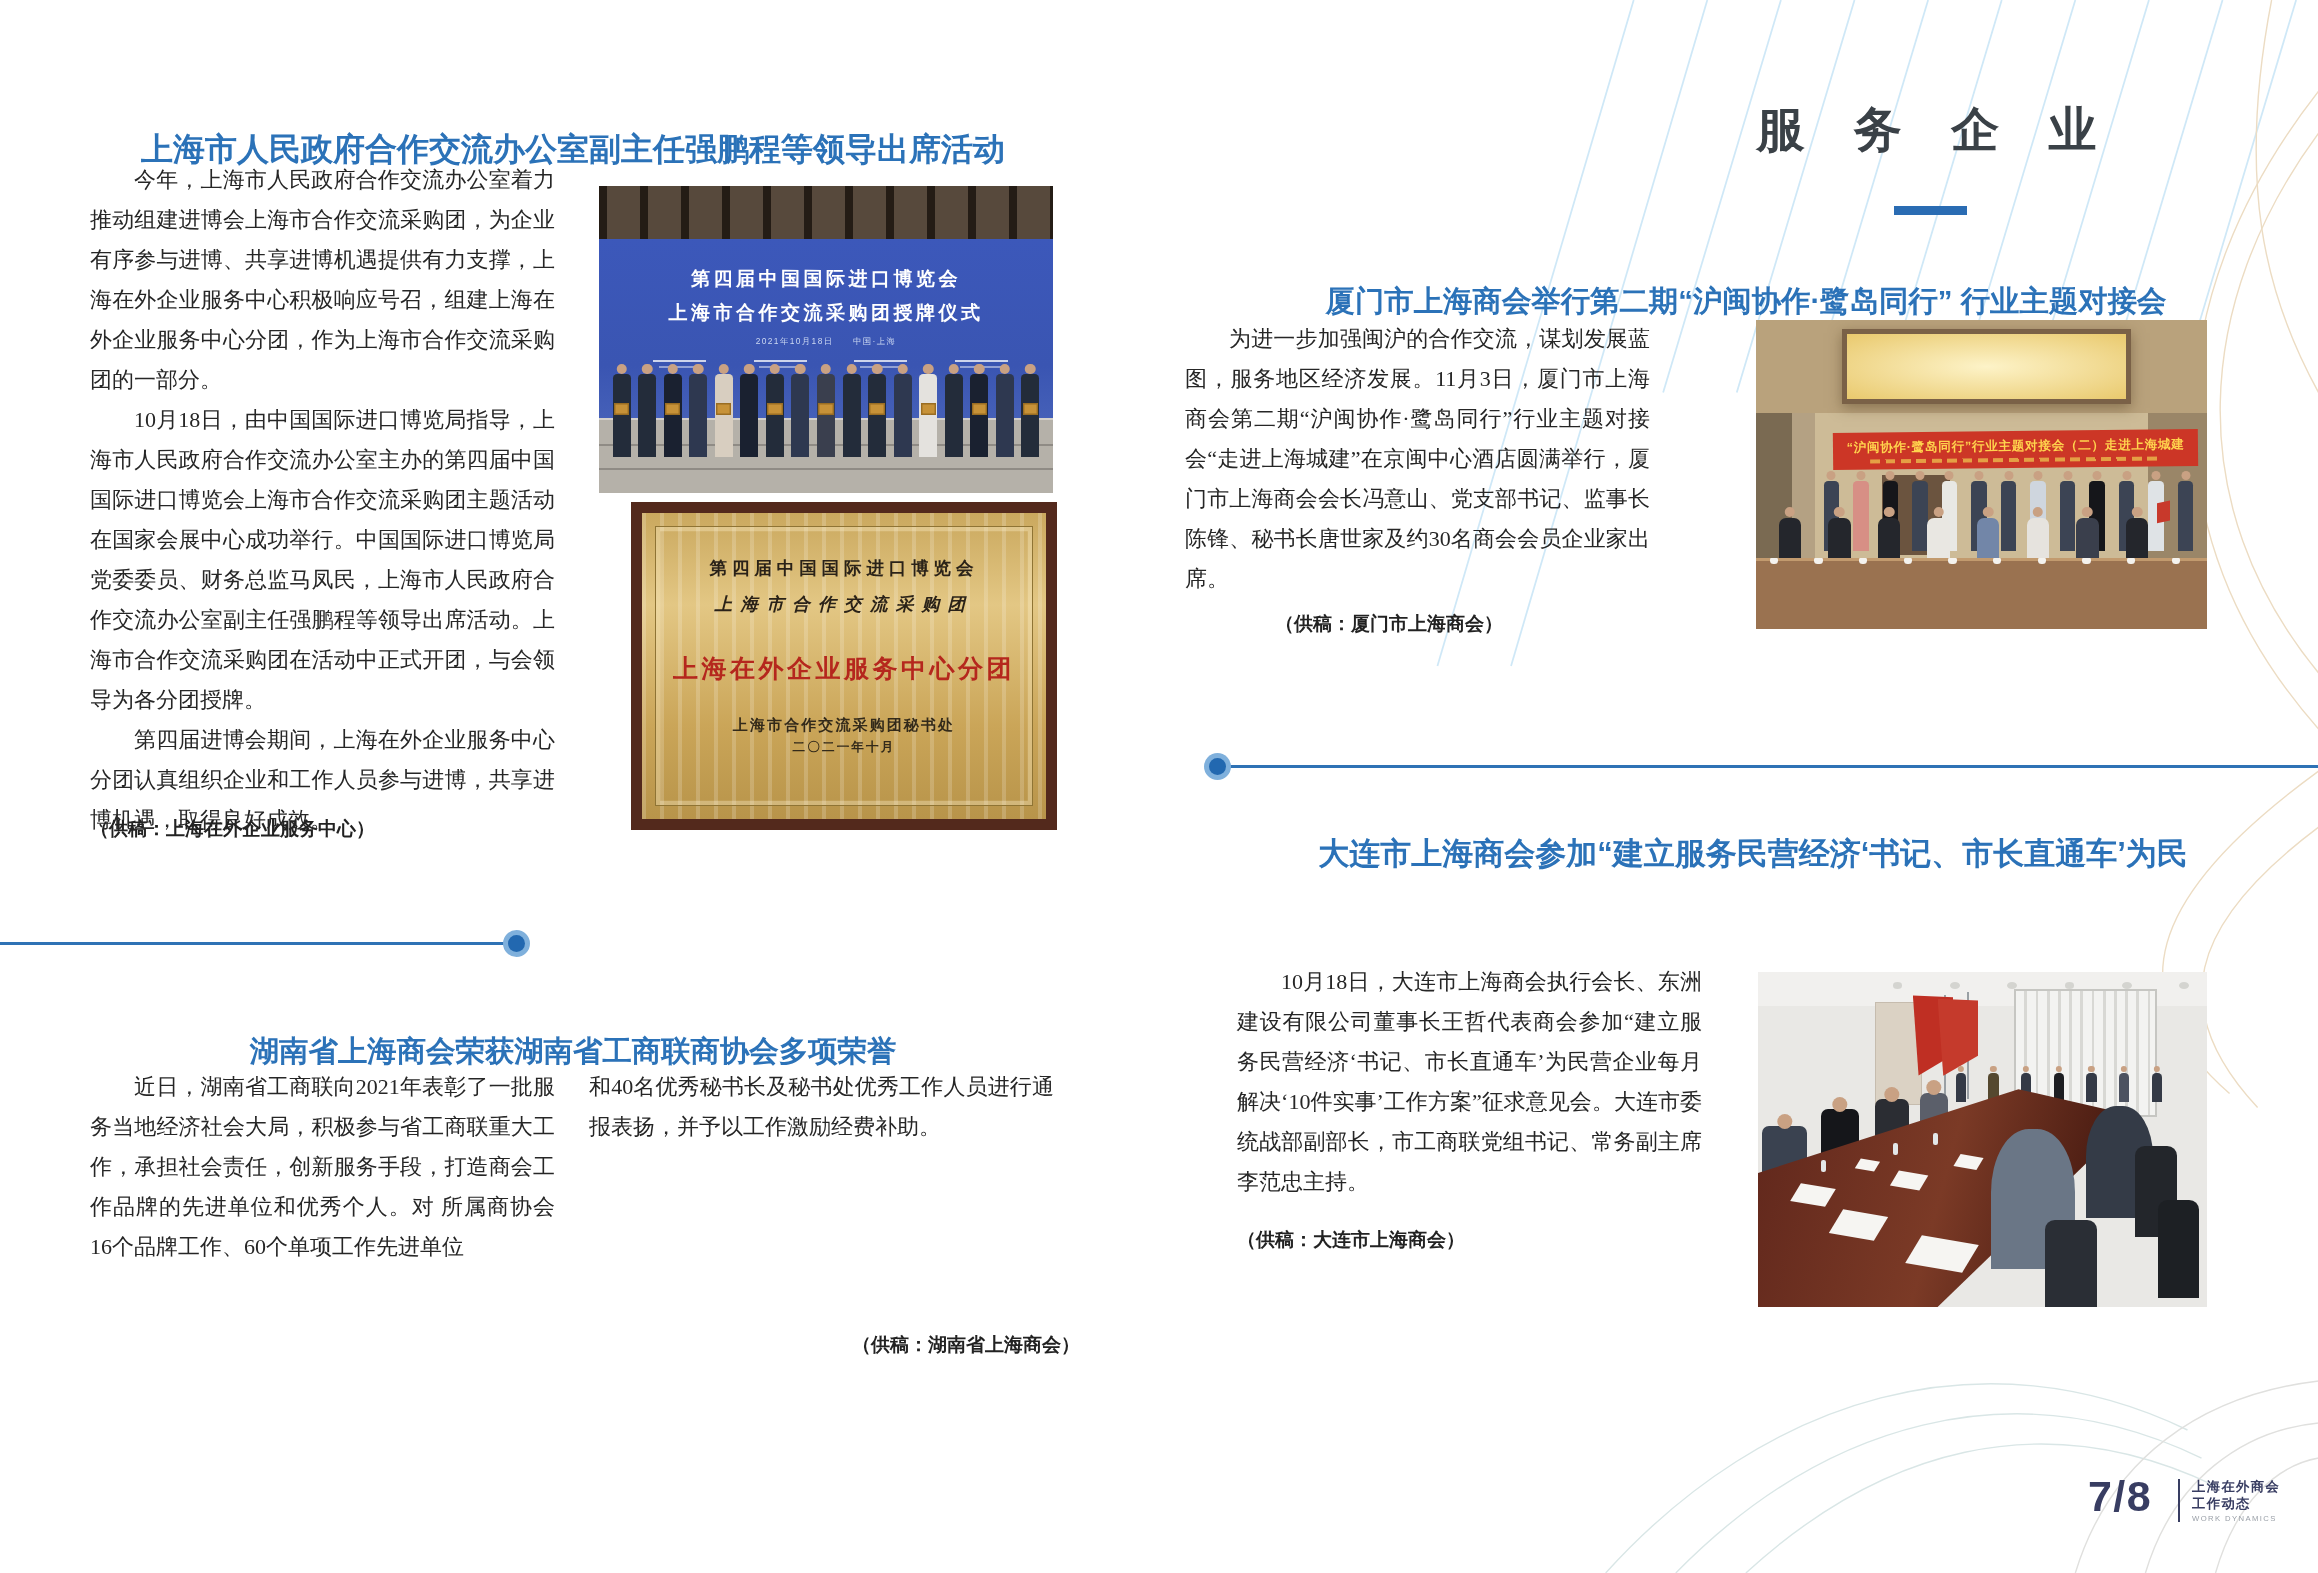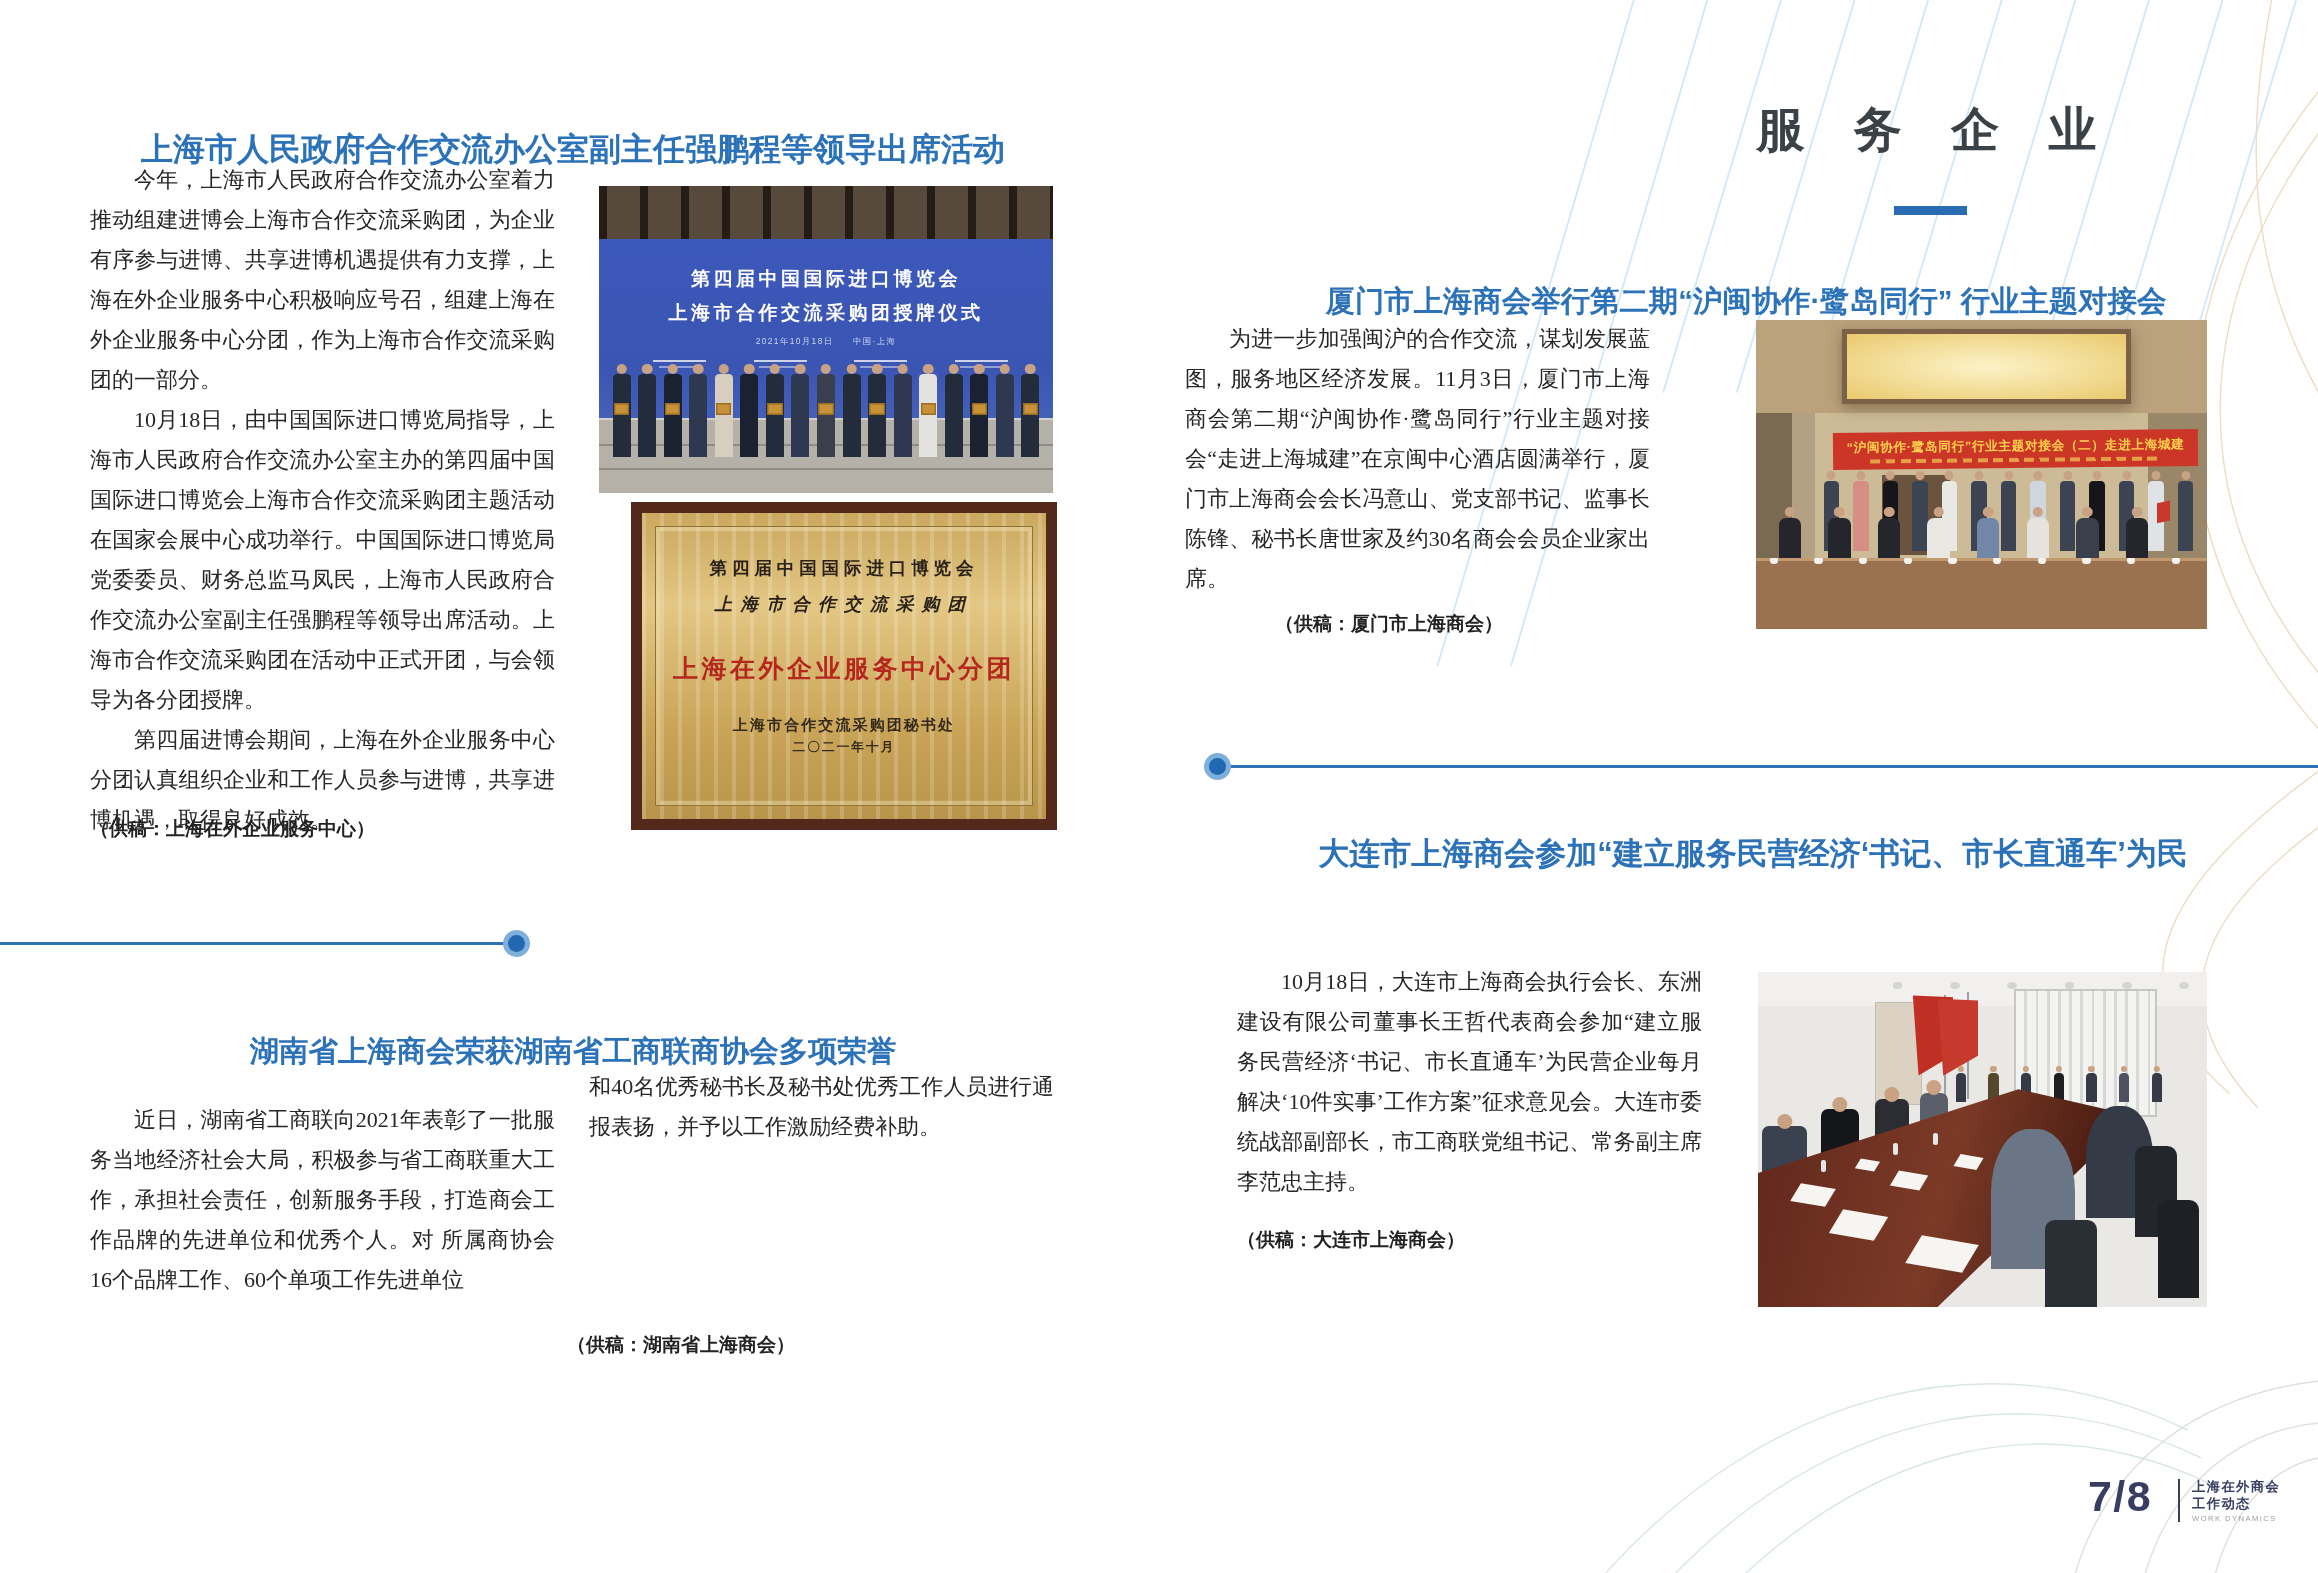--- a/index.html
+++ b/index.html
@@ -12,28 +12,28 @@
   .t-l1{left:90px;top:107px;width:966px;font-size:32px;}
   .t-l2{left:90px;top:1008px;width:966px;font-size:29.4px;}
   .t-r1{left:1220px;top:258px;width:1052px;font-size:29.4px;}
   .t-r2{left:1220px;top:806px;width:1066px;font-size:31px;line-height:44px;}
   
   .body{position:absolute;width:465px;font-size:22px;line-height:40px;
         text-align:justify;color:#262626;z-index:1;}
   .body p{margin:0;text-indent:2em;}
   .body p.noind{text-indent:0;}
   .b-l1{left:90px;top:160px;}
-  .col1{left:90px;top:1100px;}
+  .col1{left:90px;top:1067px;}
   .col2{left:589px;top:1067px;}
   .b-r1{left:1185px;top:319px;}
   .b-r2{left:1237px;top:962px;}
   .credit{position:absolute;font-family:"Liberation Sans","DejaVu Sans",sans-serif;
           font-weight:bold;font-size:19px;color:#222;z-index:1;}
   .c-l1{left:90px;top:816px;}
-  .c-l2{left:567px;top:1332px;width:465px;text-align:left;}
+  .c-l2{left:615px;top:1332px;width:465px;text-align:right;}
   .c-r1{left:1237px;top:611px;margin-left:38px;}
   .c-r2{left:1237px;top:1227px;}
   
   .sec-head{position:absolute;left:1683px;top:98px;width:505px;text-align:center;
             font-family:"Liberation Sans","DejaVu Sans",sans-serif;font-size:48px;
             font-weight:600;letter-spacing:18px;color:#3a4147;z-index:1;}
   .sec-bar{position:absolute;left:1894px;top:206px;width:73px;height:9px;background:#2a6cb3;z-index:1;}
   
   .divider{position:absolute;height:2.8px;background:#2e72b5;z-index:1;}
   .dv-left{left:0;top:942px;width:517px;}

